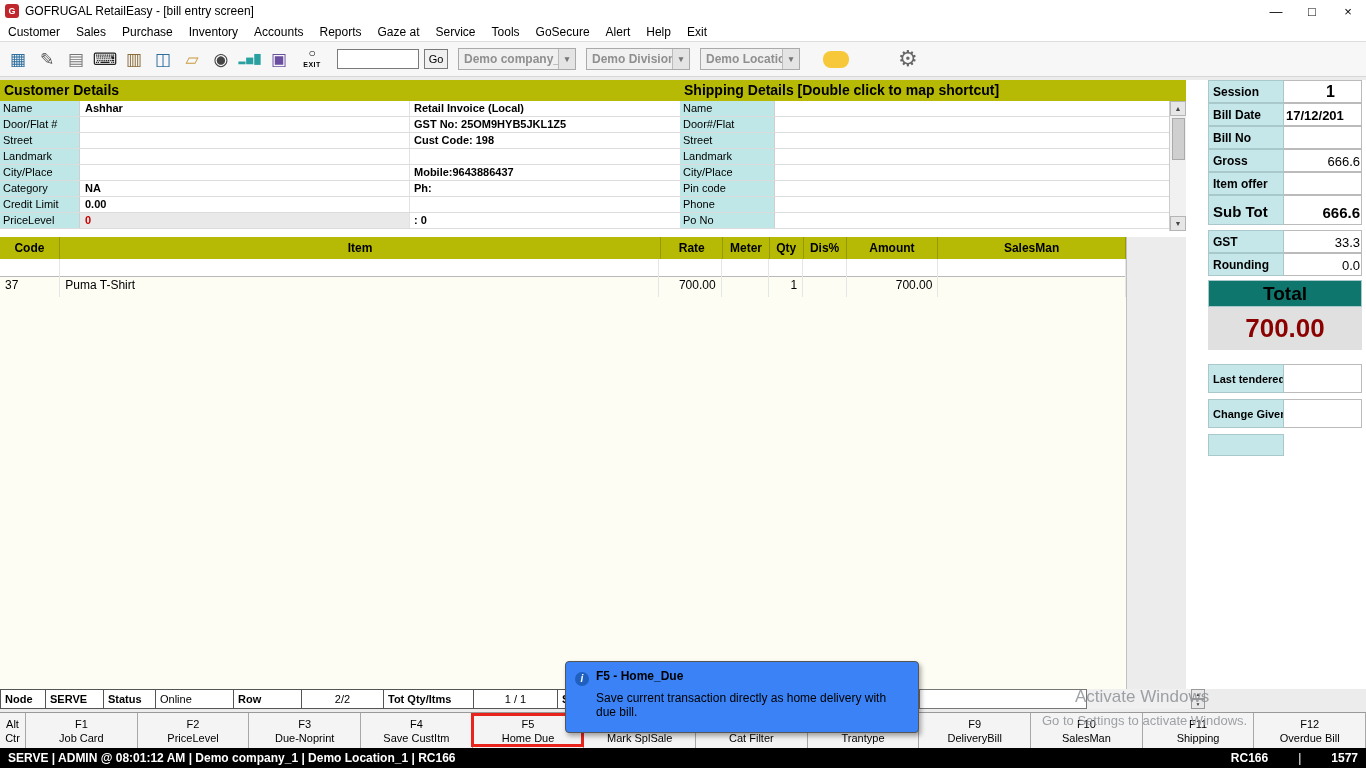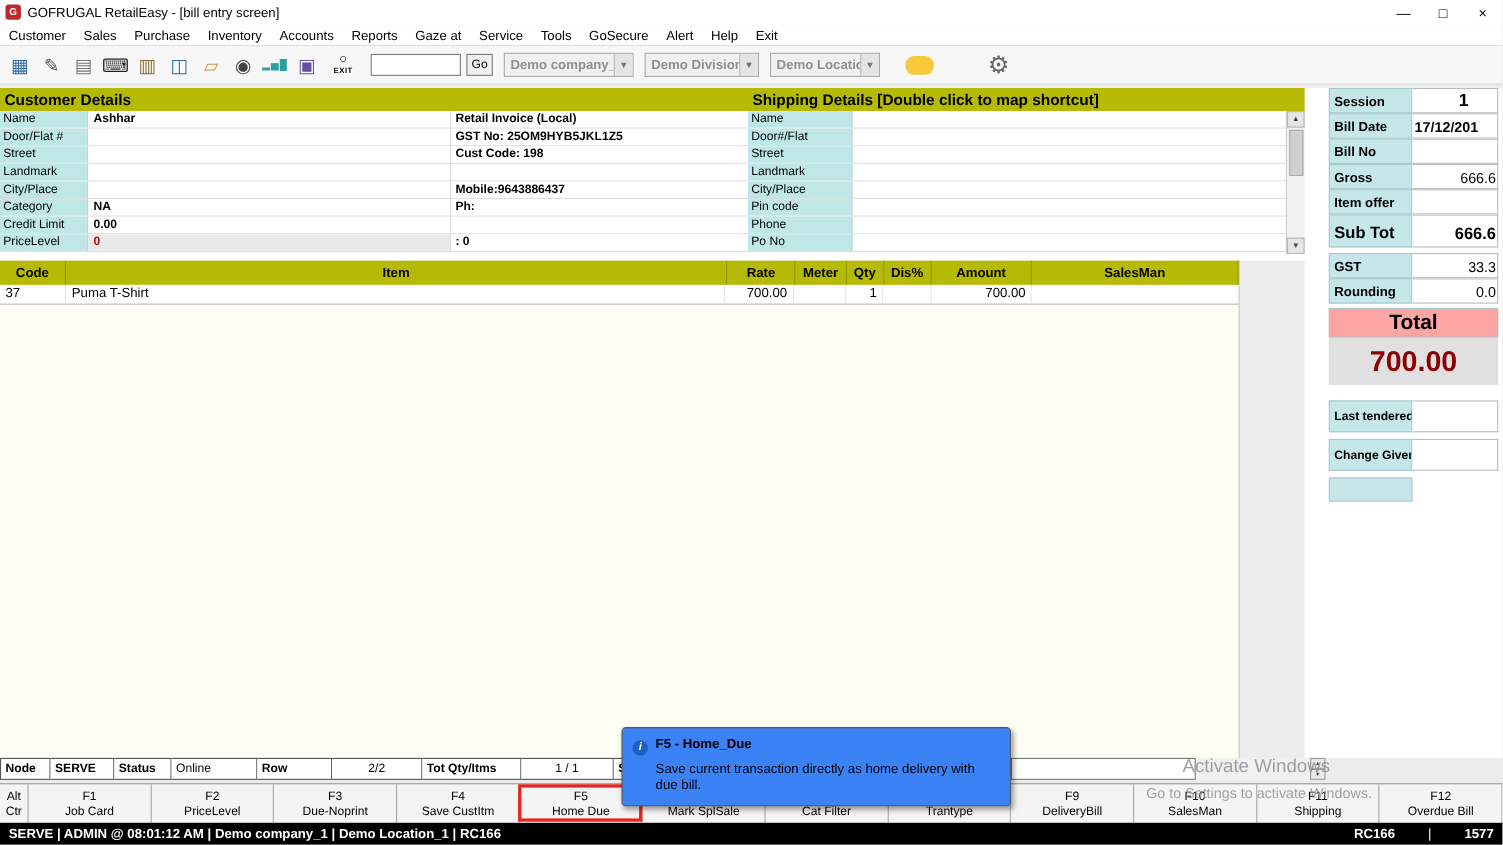--- a/index.html
+++ b/index.html
@@ -57,35 +57,35 @@
   .sc-btn.bottom{margin-top:auto}
   #gapstrip{position:absolute;top:231px;left:0;width:1205px;height:6px;background:#fff}
   #rightbg{position:absolute;top:80px;left:1186px;width:180px;height:609px;background:#fff}
 
   
   #itemgrid{position:absolute;top:237px;left:0;width:1127px;height:452px;background:#fdfdf4;border-right:1px solid #c0c0c0}
   #ih{display:flex;height:22px;background:#b6ba04;font-weight:bold;font-size:12px}
   .hc{border-right:1px solid #969a00;display:flex;align-items:center;justify-content:center}
   .w0{width:64px}.w1{width:644px}.w2{width:66px}.w3{width:50px}.w4{width:36px}.w5{width:46px}.w6{width:98px}.w7{width:201px}
   .irow{display:flex;height:18px;background:#fff;border-bottom:1px solid #b9b9b9;font-size:12px}
-  .icell{padding:0 5px;border-right:1px solid #e6e6e6;overflow:hidden;white-space:nowrap}
+  .icell{padding:19px 5px;border-right:1px solid #e6e6e6;overflow:hidden;white-space:nowrap}
   .icell.right{text-align:right}
   .icell.left{text-align:left}
 
   
   #rightpanel{position:absolute;top:80px;left:1208px;width:154px;font-size:12px}
   .rp-row{display:flex}
   .rp-label{width:76px;background:#c5e7ea;border:1px solid #a9c8cc;font-weight:bold;padding:4px 2px 0 4px;height:23px;overflow:hidden;white-space:nowrap}
   .rp-value{flex:1;background:#fff;border:1px solid #bbb;border-left:none;text-align:right;font-size:13px;padding:4px 1px 0 0;height:23px;overflow:hidden;white-space:nowrap}
   .rp-row.session .rp-value{font-size:16px;font-weight:bold;padding:2px 26px 0 0}
   .rp-row.billdate .rp-value{text-align:left;padding-left:2px;font-weight:bold}
   .rp-row.subtot .rp-label{font-size:15px;height:30px;padding-top:7px}
   .rp-row.subtot .rp-value{font-size:15px;height:30px;padding-top:8px;font-weight:bold}
   .rp-row.gst{margin-top:5px}
-  #rp-total-label{background:#fca5a5;border:1px solid #a9c8cc;text-align:center;font-size:19px;font-weight:bold;height:27px;margin-top:4px;padding-top:2px}
+  #rp-total-label{background:#0f766e;border:1px solid #a9c8cc;text-align:center;font-size:19px;font-weight:bold;height:27px;margin-top:4px;padding-top:2px}
   #rp-total-value{background:#e0e0e0;color:#8b0000;text-align:center;font-size:26px;font-weight:bold;height:43px;padding-top:6px}
   .rp-gap{height:14px}
   .rp-row.tender .rp-label{height:29px;padding-top:8px;font-size:11px}
   .rp-row.tender .rp-value{height:29px}
   .rp-gap2{height:6px}
   #rp-empty{width:76px;height:22px;background:#c5e7ea;border:1px solid #a9c8cc;margin-top:6px}
 
   
   #statusrow{position:absolute;top:689px;left:0;width:1205px;height:20px;display:flex;background:#f0f0f0;font-size:11px;align-items:stretch}
   .st{border:1px solid #555;border-left:none;display:flex;align-items:center;padding:0 4px;background:#fff;overflow:hidden;white-space:nowrap}

